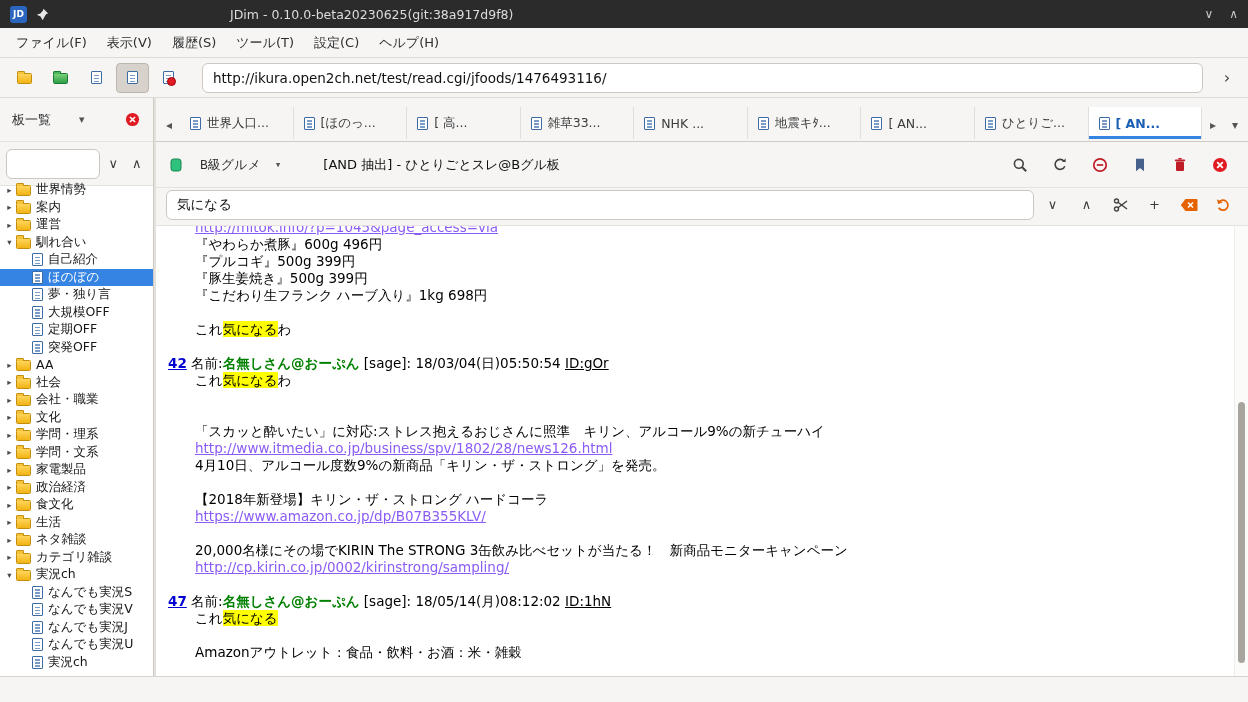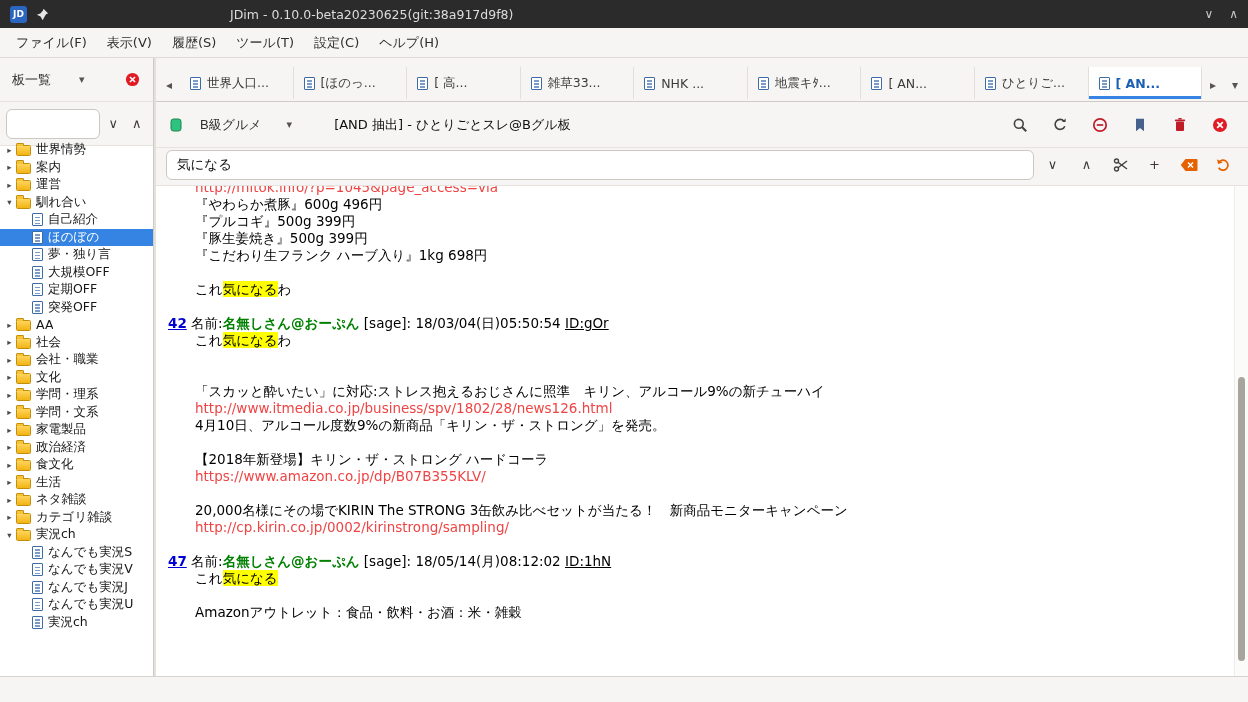--- a/index.html
+++ b/index.html
@@ -58,42 +58,42 @@
   .right{flex:1;display:flex;flex-direction:column;min-width:0;min-height:0}
   .tabbar{height:44px;flex:0 0 auto;display:flex;align-items:flex-end;background:#f6f5f4;border-bottom:1px solid #cfcac4;padding:0 2px}
   .tab-nav{width:22px;height:32px;display:flex;align-items:center;justify-content:center;color:#57534e;font-size:12px}
   .tab-strip{flex:1;display:flex;align-items:flex-start;height:34px;overflow:hidden}
   .tab{height:32px;display:flex;align-items:center;gap:6px;padding:0 10px;flex:1;min-width:0;max-width:118px;font-size:12.5px;color:#3b3b3b;border-right:1px solid #e2ded9;position:relative}
   .tab-label{overflow:hidden;white-space:nowrap}
   .tab.active{background:#fff;color:#1a5fb4;font-weight:bold}
   .tab.active::after{content:"";position:absolute;left:0;right:0;bottom:0;height:3px;background:#3584e4}
 
   .threadbar{height:46px;flex:0 0 auto;display:flex;align-items:center;padding:0 12px;background:#f6f5f4;border-bottom:1px solid #e6e2dd;gap:8px}
-  .board-btn{display:flex;align-items:center;gap:25px;padding:4px 8px;font-size:13px;color:#2e2e2e;background:transparent;border:none;font-family:Liberation Sans, sans-serif}
+  .board-btn{display:flex;align-items:center;gap:14px;padding:4px 8px;font-size:13px;color:#2e2e2e;background:transparent;border:none;font-family:Liberation Mono, monospace}
   .thread-title{margin-left:26px;font-size:13px;color:#0f0f0f}
   .spacer{flex:1}
   .threadbar .icon-btn{width:32px;height:30px}
 
   .searchbar{height:38px;flex:0 0 auto;display:flex;align-items:center;gap:3px;padding:2px 10px 6px 10px;background:#f6f5f4;border-bottom:1px solid #e6e2dd}
   .searchbar input{flex:1;height:30px;border:1px solid #cdc7c2;border-radius:6px;padding:0 10px;background:#fff;font-size:13.5px;font-family:inherit;color:#111}
   .searchbar .icon-btn{width:31px;height:30px;font-size:13px}
   .glyph-btn{font-size:13px;color:#3d3a36}
 
   
   .content{flex:1;position:relative;background:#fff;overflow:hidden;min-height:0}
   .posts{position:absolute;left:0;right:14px;top:-7px;font-size:13.5px;line-height:17px;color:#000;padding-left:12px}
   .post{margin-top:17px}
   .post:first-child{margin-top:0}
   .post-body{padding-left:27px}
   .post-line{min-height:17px;white-space:nowrap}
   .s-plain{color:#000}
   .s-num{color:#0000d0;font-weight:bold;text-decoration:underline}
   .s-name{color:#008000;font-weight:bold}
   .s-id{color:#000;text-decoration:underline}
-  .s-link{color:#ef4444;}
+  .s-link{color:#8b5cf6;text-decoration:underline}
   .s-vlink{color:#b22222;text-decoration:underline}
   .s-hl{background:#ffff00;color:#000}
   .vscrollbar{position:absolute;top:0;right:0;bottom:0;width:14px;background:#fbfbfa;border-left:1px solid #ececea}
   .vthumb{position:absolute;left:3px;right:3px;top:39%;height:58%;background:#a8a49e;border-radius:5px}
 
   .statusbar{height:26px;flex:0 0 auto;background:#f6f5f4;border-top:1px solid #d8d3ce;display:flex;align-items:center;padding:0 10px;font-size:12px;color:#555}
 </style>
 </head>
 <body>
 
@@ -117,20 +117,39 @@
 
   <div class="menubar">
       <div class="menu-item">ファイル(F)</div>
       <div class="menu-item">表示(V)</div>
       <div class="menu-item">履歴(S)</div>
       <div class="menu-item">ツール(T)</div>
       <div class="menu-item">設定(C)</div>
       <div class="menu-item">ヘルプ(H)</div>
     </div>
 
+  <div class="toolbar">
+    <button class="tool-btn">
+        <span class="icon folder-icon"></span>
+      </button>
+    <button class="tool-btn">
+        <span class="icon folder-icon green"></span>
+      </button>
+    <button class="tool-btn">
+        <span class="icon doc-icon"></span>
+      </button>
+    <button class="tool-btn active">
+        <span class="icon doc-icon"></span>
+      </button>
+    <button class="tool-btn">
+        <span class="icon doc-icon imgdoc"></span>
+      </button>
+    <input class="url-input" value="http://ikura.open2ch.net/test/read.cgi/jfoods/1476493116/" style="">
+    <button class="go-btn icon-btn">›</button>
+  </div>
 
   <div class="main">
 
     <aside class="sidebar">
       <div class="sidebar-header">
         <span class="sidebar-title">板一覧</span>
         <span class="dropdown-caret">▾</span>
         <span class="icon-btn push-right">
           <svg width="15" height="15" viewBox="0 0 16 16">
               <circle cx="8" cy="8" r="7" fill="#e01b24"></circle>

